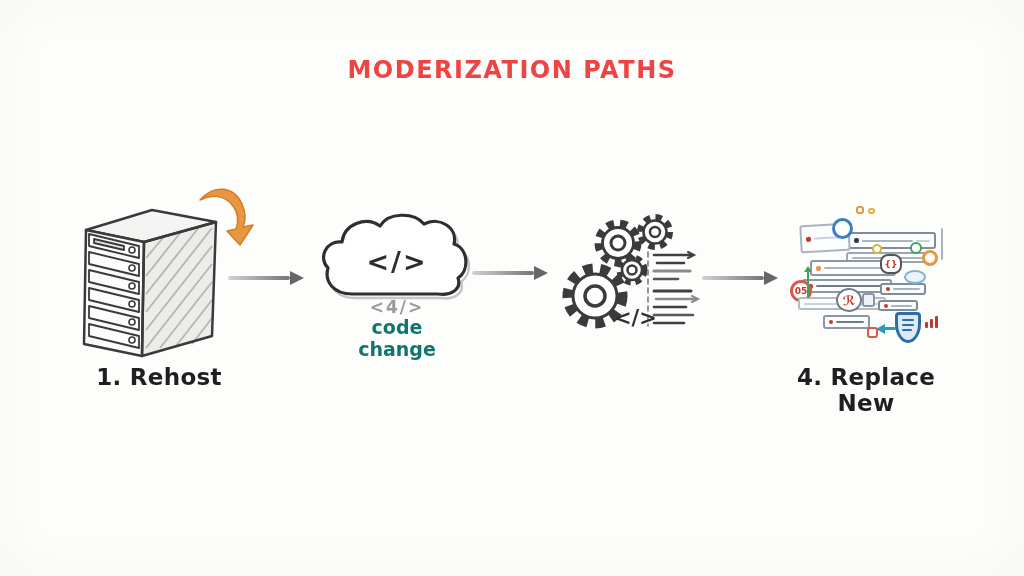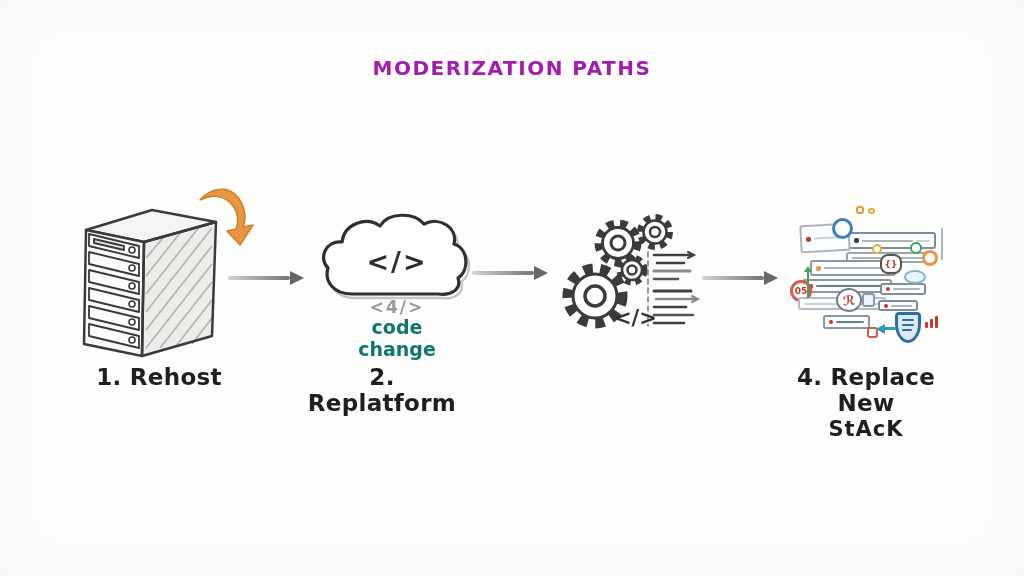--- a/index.html
+++ b/index.html
@@ -5,21 +5,21 @@
   html,body{margin:0;padding:0;background:#e9e9e9;}
   #canvas{
     position:relative;width:1024px;height:576px;background:#fdfdfc;
     font-family:"DejaVu Sans","Liberation Sans",sans-serif;color:#2b2b2b;
     overflow:hidden;box-shadow:inset 0 0 60px rgba(0,0,0,0.03);
   }
   .abs{position:absolute;}
   
   .title{
     top:56px;left:0;width:1024px;text-align:center;
-    font-size:20px;font-weight:700;letter-spacing:1.5px;color:#a21caf;
+    font-size:24px;font-weight:700;letter-spacing:1.5px;color:#ef4444;
   }
   
   .step-label{
     top:364px;text-align:center;font-size:23px;font-weight:600;color:#1f1f1f;
     letter-spacing:0.3px;
   }
   .step4-lines{line-height:26px;}
   .step4-lines .l3{letter-spacing:1px;font-size:21px;}
   
   .flow-arrow{display:flex;align-items:center;}
@@ -223,19 +223,17 @@
     </div>
     <div class="tri-left" style="left:84px;top:124px;"></div>
     <div class="sq" style="left:92px;top:127px;width:12px;height:3px;background:#2e9bb5;border-radius:2px;"></div>
     <div class="minibar" style="left:133px;top:122px;height:6px;"></div>
     <div class="minibar" style="left:138px;top:119px;height:9px;"></div>
     <div class="minibar" style="left:143px;top:116px;height:12px;"></div>
     <div class="sq" style="left:149px;top:28px;width:2px;height:32px;background:#aab4bd;border-radius:1px;"></div>
   </div>
 
   <div class="abs step-label" style="left:66px;width:140px;margin-left:23px;">1. Rehost</div>
-  <div class="abs step-label" style="left:302px;width:160px;">2. Replatform</div>
   <div class="abs step-label step4-lines" style="left:776px;width:180px;">
     <div class="l1">4. Replace New</div>
-    <div class="l3">StAcK</div>
   </div>
 
 </div>
 
 </body></html>

